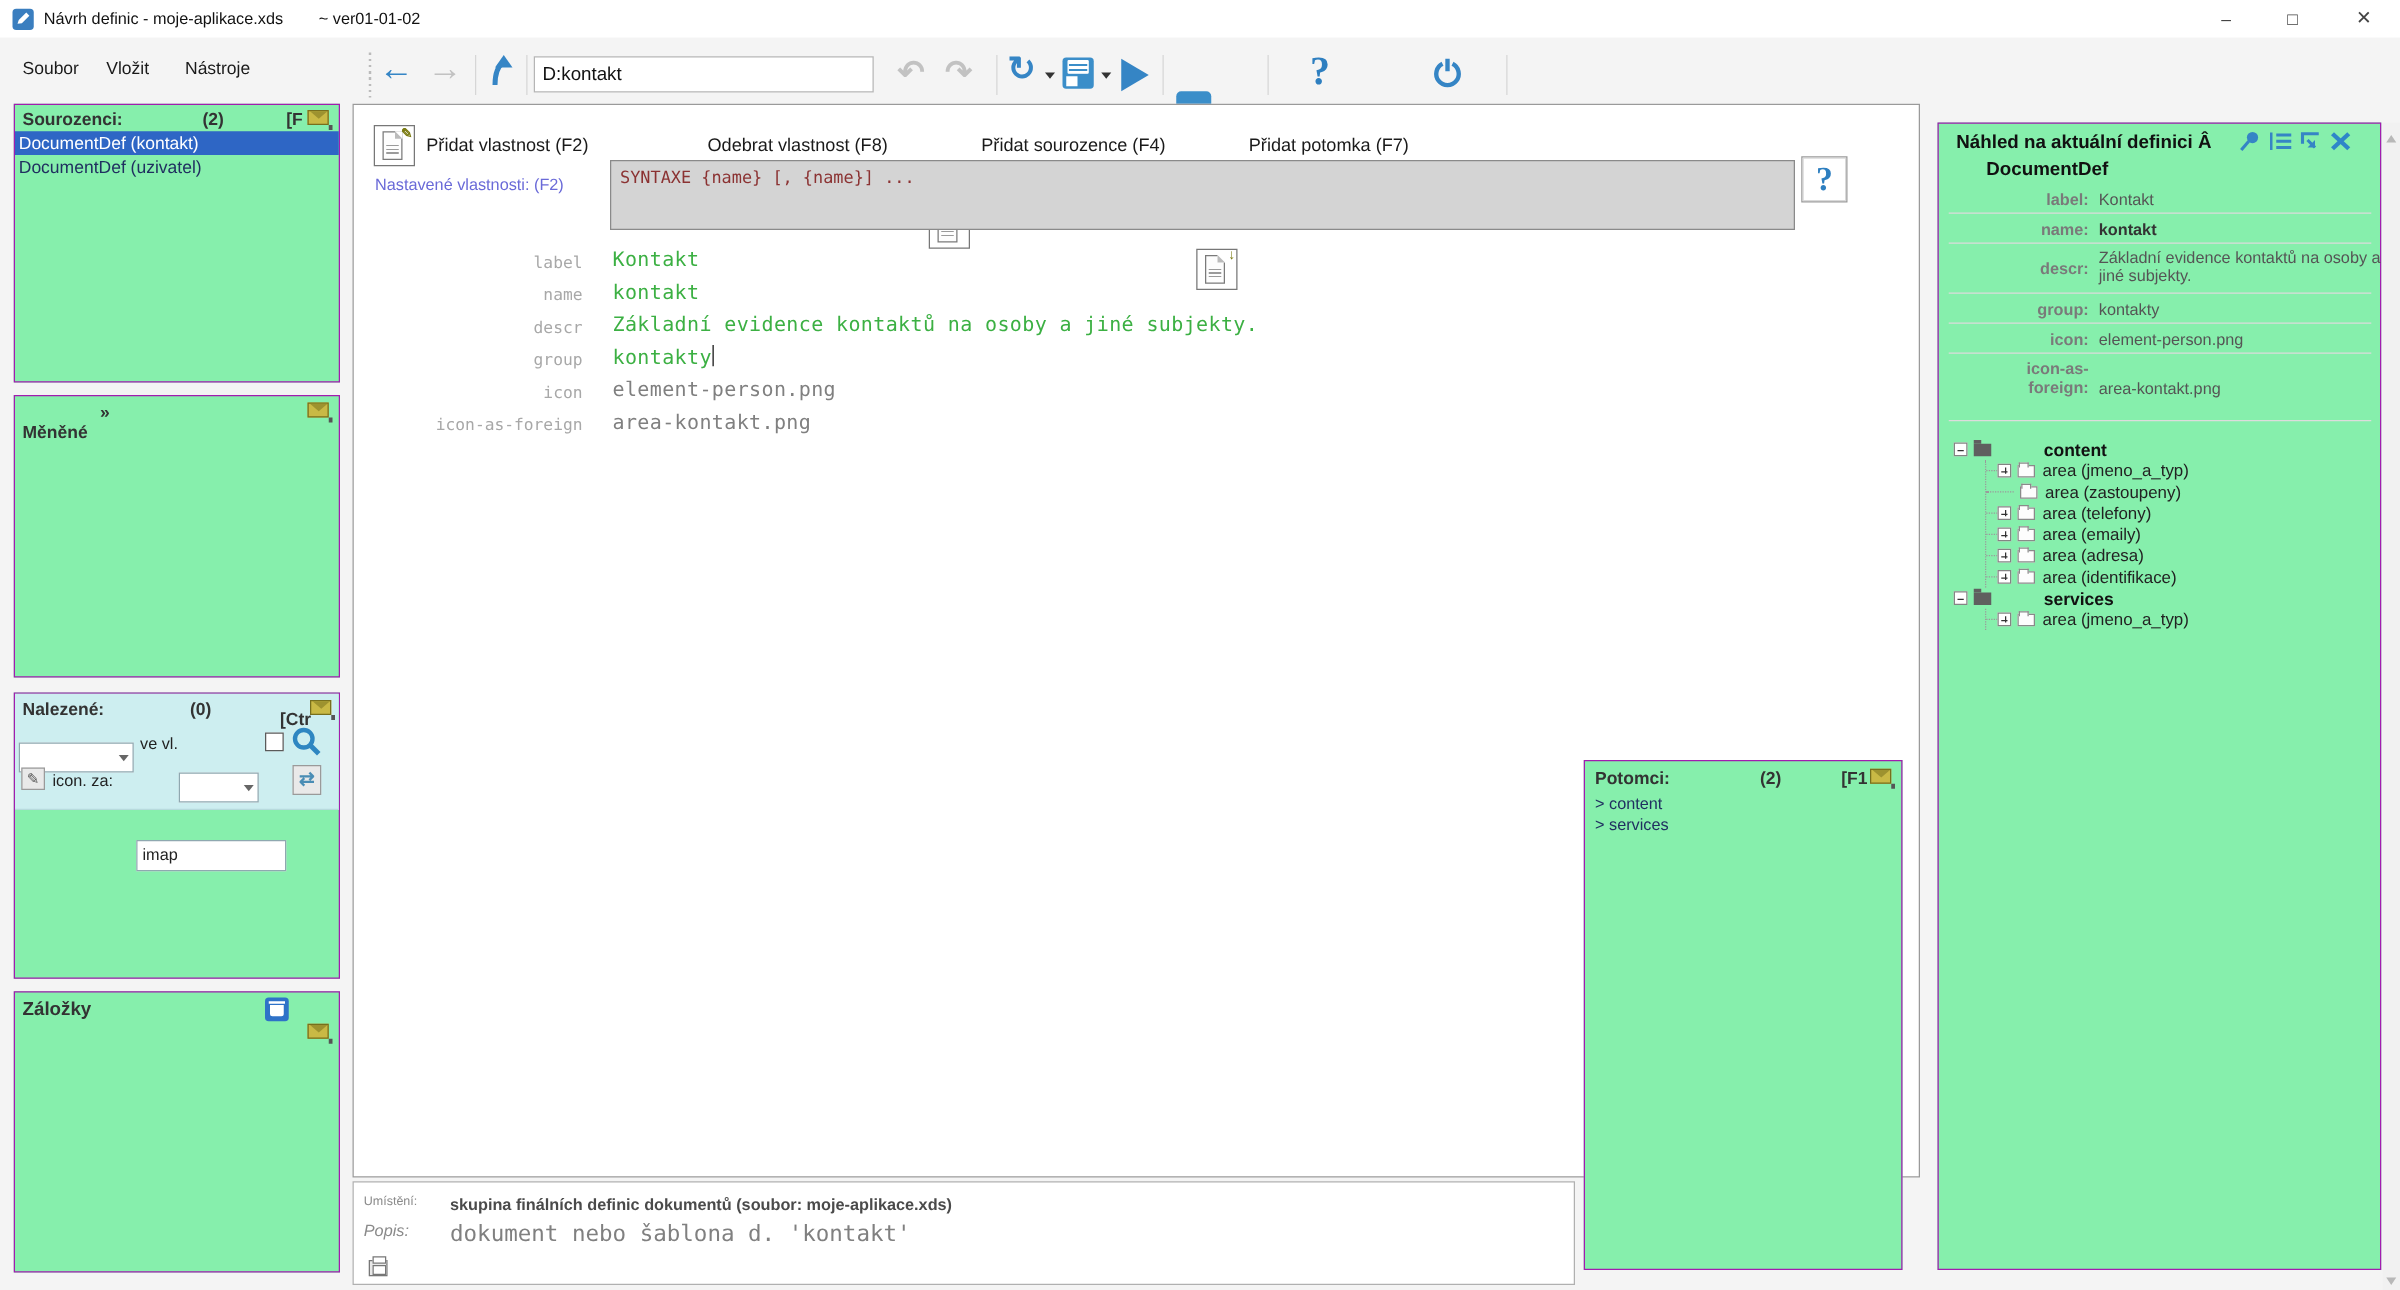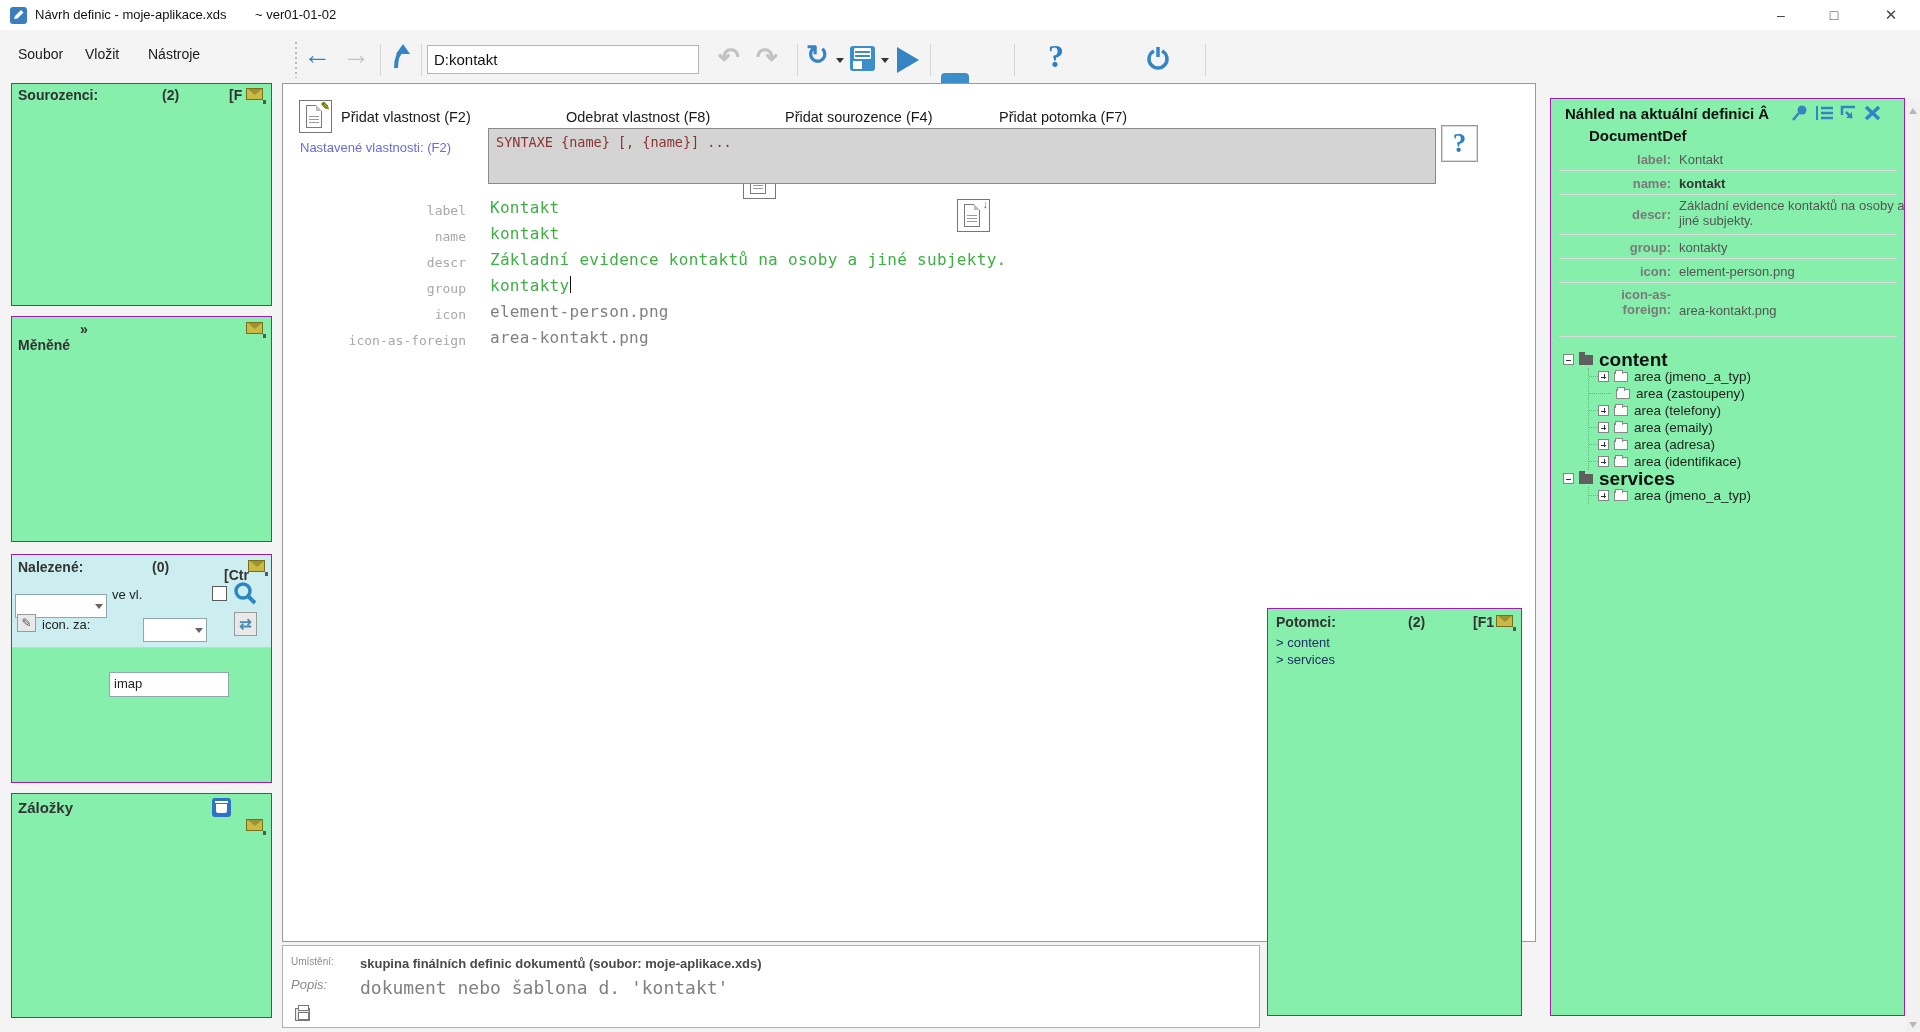--- a/index.html
+++ b/index.html
@@ -83,21 +83,21 @@
   .grayval { color:#808080; }
   .tcaret { display:inline-block; width:1px; height:17px; background:#111; vertical-align:-2px; margin-left:1px; }
 
   
   .prev-title { font-size:15px; font-weight:bold; color:#111; }
   .prev-head { font-size:15px; font-weight:bold; color:#111; }
   .prow { position:absolute; left:8px; width:338px; border-bottom:1px solid #dcdcdc; }
   .pkey { position:absolute; left:50px; width:62px; text-align:right; font-size:13px; font-weight:bold; color:#7a7a7a; word-break:break-word; }
   .pval { position:absolute; left:120px; width:226px; font-size:13px; color:#555; }
   .tree-row { display:flex; align-items:center; height:17px; }
-  .tgroup { font-size:19px; font-weight:bold; color:#111; }
+  .tgroup { font-size:14px; font-weight:bold; color:#111;margin-left:36px; }
   .tchild { font-size:13.5px; color:#222; }
   .expander { width:11px; height:11px; background:#fff; border:1px solid #848484; position:relative; flex:0 0 auto; }
   .expander:before { content:""; position:absolute; left:2px; top:4.5px; width:5px; height:1px; background:#333; }
   .expander.plus:after { content:""; position:absolute; left:4.5px; top:2px; width:1px; height:5px; background:#333; }
   .folder { width:14px; height:10px; position:relative; flex:0 0 auto; margin-left:5px; margin-right:6px; }
   .folder:before { content:""; position:absolute; left:0; top:-3px; width:6px; height:3px; }
   .folder.filled { background:#5f5f5f; }
   .folder.filled:before { background:#5f5f5f; }
   .folder.outline { background:#fdfdfd; border:1px solid #8a8a8a; }
   .folder.outline:before { background:#fdfdfd; border:1px solid #8a8a8a; border-bottom:none; }
@@ -170,20 +170,24 @@
       <line x1="12" y1="1" x2="12" y2="11" stroke="#3585c5" stroke-width="3.5"></line>
     </svg>
 </span>
 <div class="abs tsep" style="left:1205px;"></div>
 
 <div class="abs panel" style="left:11px;top:83px;width:261px;height:223px;">
   <span class="abs phead" style="left:6px;top:3px;">Sourozenci:</span>
   <span class="abs phead" style="left:150px;top:3px;">(2)</span>
   <span class="abs phead" style="left:217px;top:3px;">[F</span>
   <div class="abs envelope" style="left:234px;top:4px;"></div>
+  <div class="abs" style="left:0;top:21px;width:259px;">
+    <div class="listrow sel">DocumentDef (kontakt)</div>
+    <div class="listrow navy">DocumentDef (uzivatel)</div>
+  </div>
 </div>
 
 <div class="abs panel" style="left:11px;top:316px;width:261px;height:226px;">
   <span class="abs phead" style="left:6px;top:20px;">Měněné</span>
   <span class="abs phead" style="left:68px;top:4px;">»</span>
   <div class="abs envelope" style="left:234px;top:5px;"></div>
 </div>
 
 <div class="abs panel" style="left:11px;top:554px;width:261px;height:229px;">
   <div class="cyanblock">

